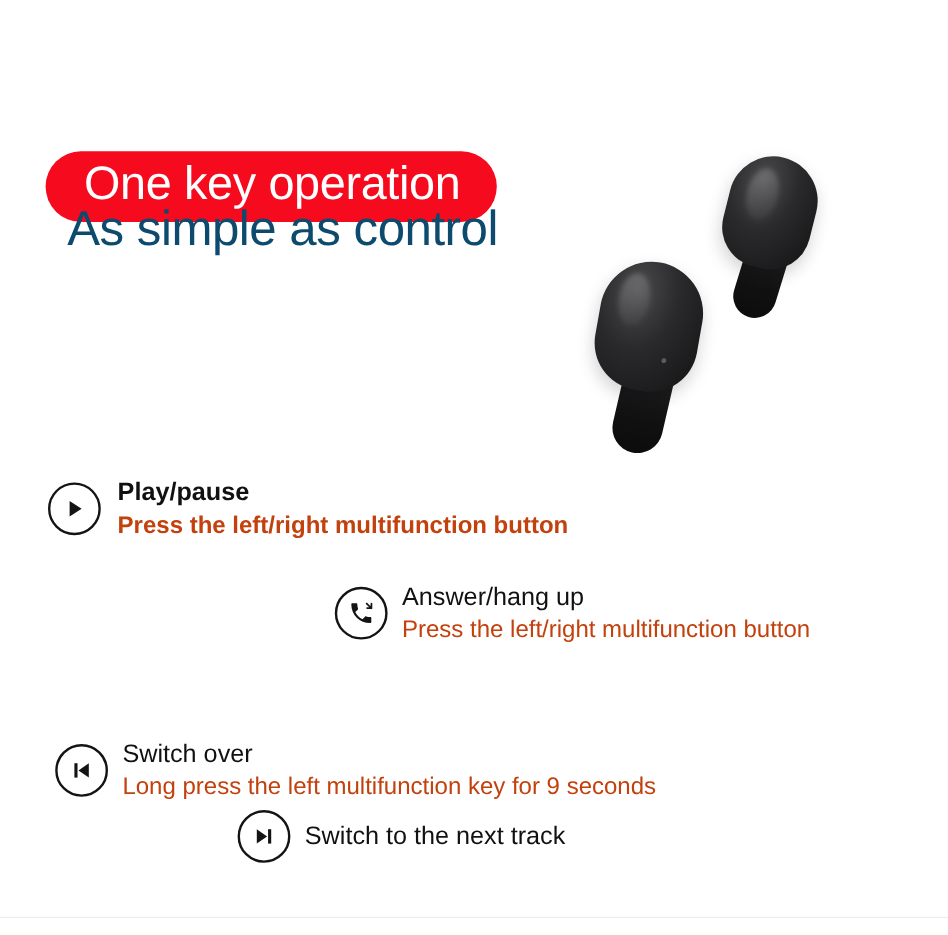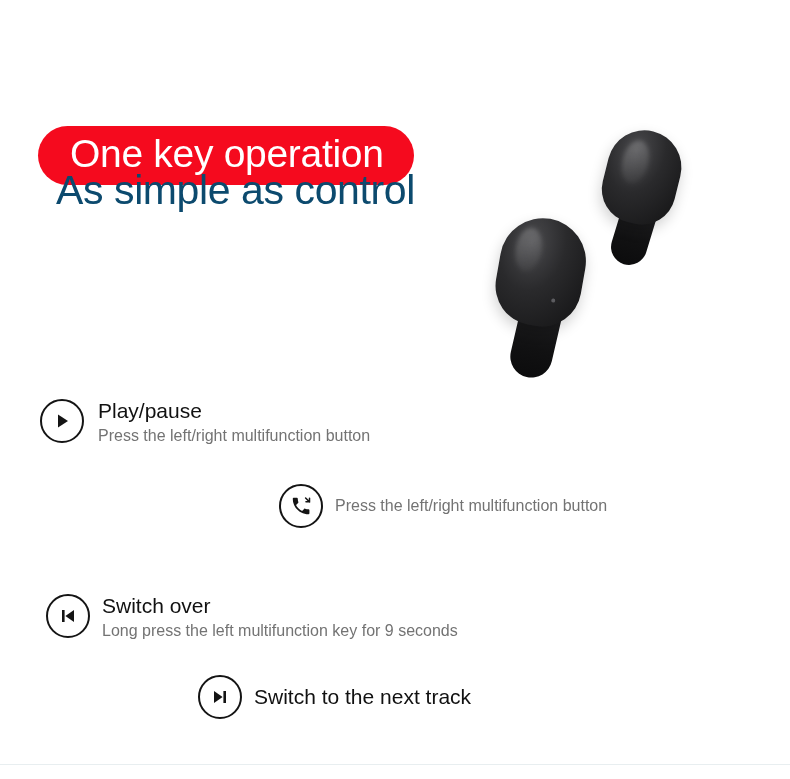--- a/index.html
+++ b/index.html
@@ -133,29 +133,29 @@
   .feat-text {
     margin-left: 14px;
   }
   .feat-title {
     font-size: 21px;
     line-height: 1.32;
     color: #111111;
     white-space: nowrap;
   }
   .feat-desc {
-    font-size: 16px;
+    font-size: 20px;
     line-height: 1.32;
-    color: #737373;
-    white-space: nowrap;
-  }
-
-  .f1 { left: 40px; top: 397px; }
+    color: #c2410c;
+    white-space: nowrap;
+  }
+
+  .f1 { left: 40px; top: 397px; font-weight: bold; }
   .f2 { left: 279px; top: 484px; }
-  .f3 { left: 46px; top: 592px; }
+  .f3 { left: 46px; top: 615px; }
   .f4 { left: 198px; top: 675px; }
 
   .f1 .feat-text { margin-left: 14px; }
   .f2 .feat-text { margin-left: 12px; }
   .f3 .feat-text { margin-left: 12px; }
   .f4 .feat-text { margin-left: 12px; }
 
   
   .bottom-rule {
     position: absolute;
@@ -202,20 +202,21 @@
 </div>
 
 <div class="feature f2">
   <div class="feat-icon">
     <svg width="22" height="22" viewBox="0 0 24 24" aria-hidden="true">
       <path d="M6.6 10.8c1.4 2.8 3.8 5.2 6.6 6.6l2.2-2.2c0.3-0.3 0.7-0.4 1.1-0.3 1.2 0.4 2.4 0.6 3.7 0.6 0.6 0 1 0.4 1 1v3.5c0 0.6-0.4 1-1 1C10.6 21 3 13.4 3 4c0-0.6 0.4-1 1-1h3.5c0.6 0 1 0.4 1 1 0 1.3 0.2 2.5 0.6 3.7 0.1 0.4 0 0.8-0.3 1.1l-2.2 2z" fill="#141414"></path>
       <path d="M17 3.2l4.3 4.3M21.3 3.4v3.9h-3.9" stroke="#141414" stroke-width="1.6" fill="none" stroke-linecap="round"></path>
     </svg>
   </div>
   <div class="feat-text">
+    <div class="feat-title">Answer/hang up</div>
     <div class="feat-desc">Press the left/right multifunction button</div>
   </div>
 </div>
 
 <div class="feature f3">
   <div class="feat-icon">
     <svg width="20" height="20" viewBox="0 0 20 20" aria-hidden="true">
       <rect x="4" y="4" width="2.6" height="12" fill="#141414"></rect>
       <polygon points="16,4 16,16 7.4,10" fill="#141414"></polygon>
     </svg>

